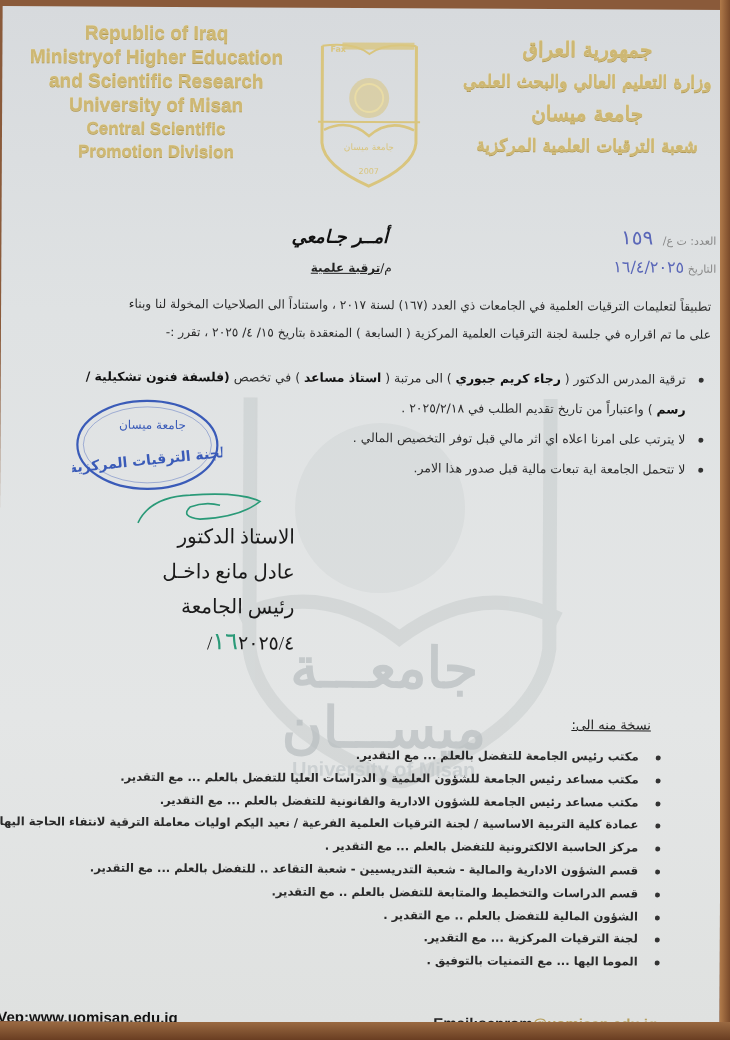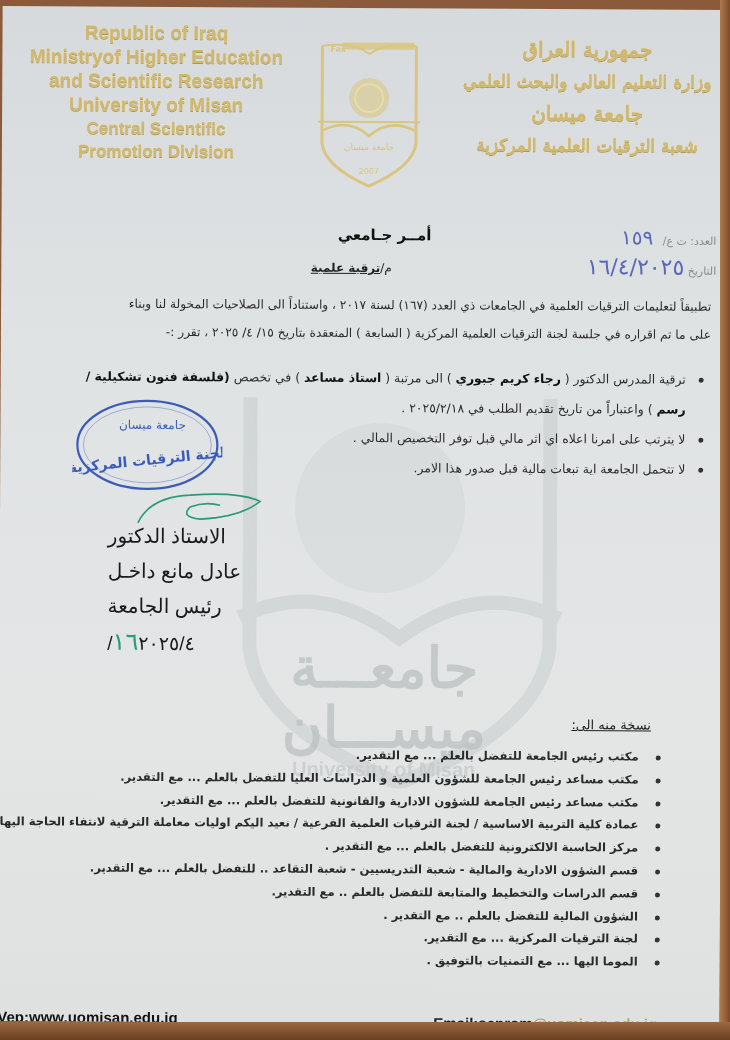--- a/index.html
+++ b/index.html
@@ -57,25 +57,25 @@
   .wm-text .en { font-size: 20px; margin-top: 0px; color: #c2c8ca; }
 
   .ref {
     position: absolute; left: 540px; top: 215px; width: 175px; direction: rtl;
     font-size: 11px; color: #888; line-height: 26px;
   }
   .ref .val {
     font-family: "DejaVu Sans", sans-serif; color: #5a67b8; font-size: 20px;
     margin-right: 6px; letter-spacing: 1px;
   }
-  .ref .val2 { font-size: 22px; color: #5a67b8; }
+  .ref .val2 { font-size: 16px; color: #5a67b8; }
 
   .order-title {
-    position: absolute; left: 290px; top: 218px; width: 140px; direction: rtl; text-align: right;
-    font-weight: bold; font-size: 15px; color: #111;
+    position: absolute; left: 290px; top: 218px; width: 140px; direction: rtl; text-align: left;
+    font-weight: bold; font-size: 18px; color: #111; font-style: italic;
   }
   .subject {
     position: absolute; left: 290px; top: 253px; width: 120px; direction: rtl; text-align: center;
     font-size: 12px; color: #222;
   }
   .subject .u { text-decoration: underline; font-weight: bold; }
 
   .para {
     position: absolute; left: 20px; top: 283px; width: 690px; direction: rtl; text-align: right;
     font-size: 12.2px; color: #2b2b2b; line-height: 28px;
@@ -93,22 +93,22 @@
   }
   .decisions b { color: #111; }
   .decisions li.d1 .l2 { display: block; padding-right: 0; }
 
   .stamp {
     position: absolute; left: 72px; top: 388px; width: 150px; height: 100px;
   }
   .sig-scribble { position: absolute; left: 130px; top: 480px; width: 140px; height: 40px; }
 
   .signature {
-    position: absolute; left: 108px; top: 512px; width: 180px; direction: rtl; text-align: left;
-    font-family: Liberation Sans, sans-serif; font-size: 20px; color: #1a1a1a; line-height: 35px;
+    position: absolute; left: 115px; top: 512px; width: 180px; direction: rtl; text-align: right;
+    font-family: Liberation Serif, serif; font-size: 20px; color: #1a1a1a; line-height: 35px;
   }
   .signature .date { font-size: 19px; }
   .signature .date .hand { color: #2a9a78; font-size: 24px; }
 
   .cc-title {
     position: absolute; left: 560px; top: 708px; width: 92px; direction: rtl; text-align: right;
     font-size: 13px; font-weight: normal; color: #222; text-decoration: underline;
   }
   .cc-list {
     position: absolute; left: 6px; top: 736px; width: 664px; direction: rtl; list-style: none;

